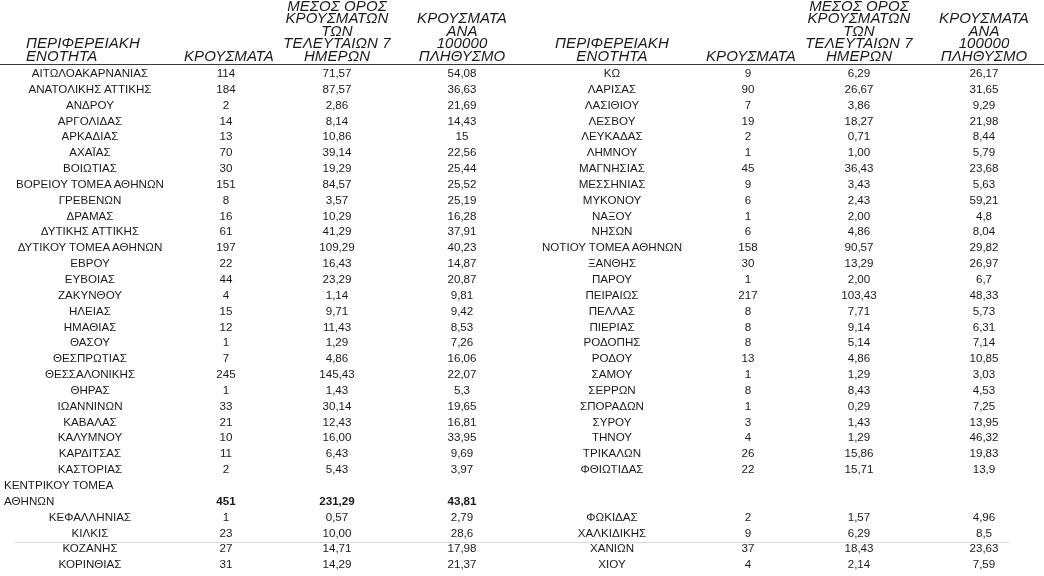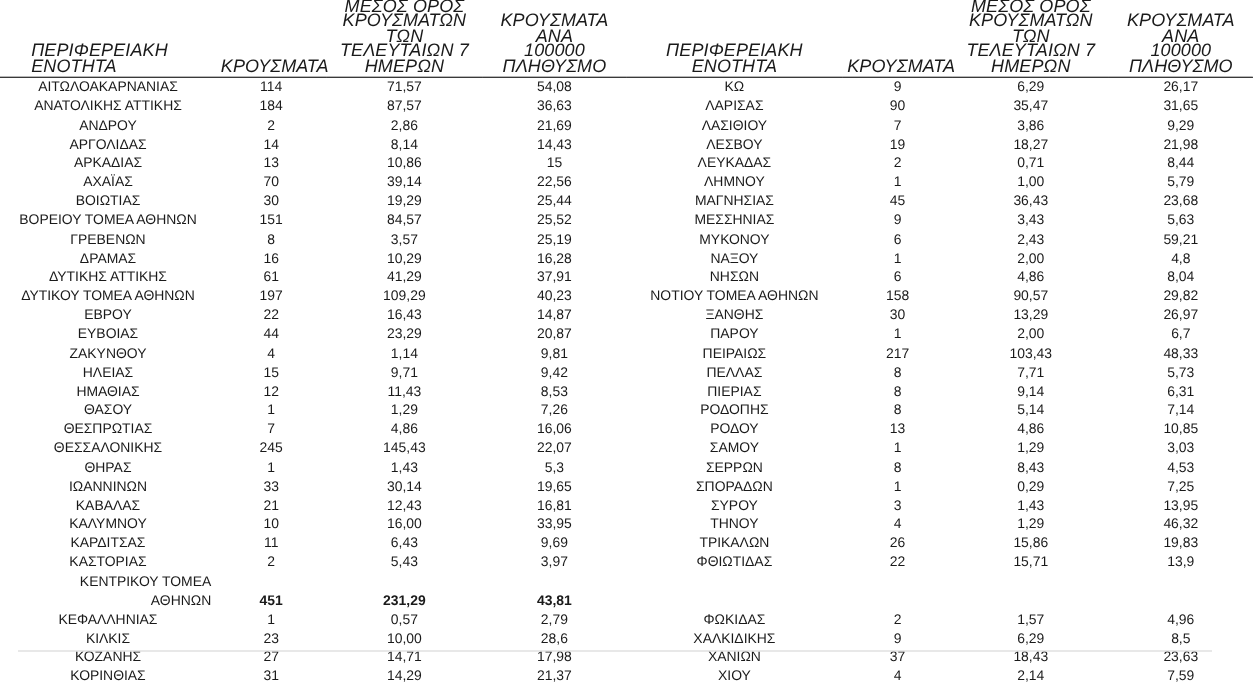--- a/index.html
+++ b/index.html
@@ -69,21 +69,21 @@
   td.num    { text-align: center; }
 
   
   tr.two-line td {
     height: 31.7px;
     line-height: 15.85px;
     vertical-align: bottom;
     white-space: normal;
   }
   tr.two-line td.name {
-    text-align: right;
+    text-align: left;
     white-space: pre-line;
   }
   tr.two-line td.num { vertical-align: bottom; font-weight: bold; }
   
   .bottom-hair {
     position: absolute;
     left: 15px;
     top: 541.5px;
     width: 995px;
     height: 1px;
@@ -135,21 +135,21 @@
             <td class="num">6,29</td>
             <td class="num">26,17</td>
           </tr>
           <tr>
             <td class="name">ΑΝΑΤΟΛΙΚΗΣ ΑΤΤΙΚΗΣ</td>
             <td class="num">184</td>
             <td class="num">87,57</td>
             <td class="num">36,63</td>
             <td class="name">ΛΑΡΙΣΑΣ</td>
             <td class="num">90</td>
-            <td class="num">35,47</td>
+            <td class="num">26,67</td>
             <td class="num">31,65</td>
           </tr>
           <tr>
             <td class="name">ΑΝΔΡΟΥ</td>
             <td class="num">2</td>
             <td class="num">2,86</td>
             <td class="num">21,69</td>
             <td class="name">ΛΑΣΙΘΙΟΥ</td>
             <td class="num">7</td>
             <td class="num">3,86</td>

